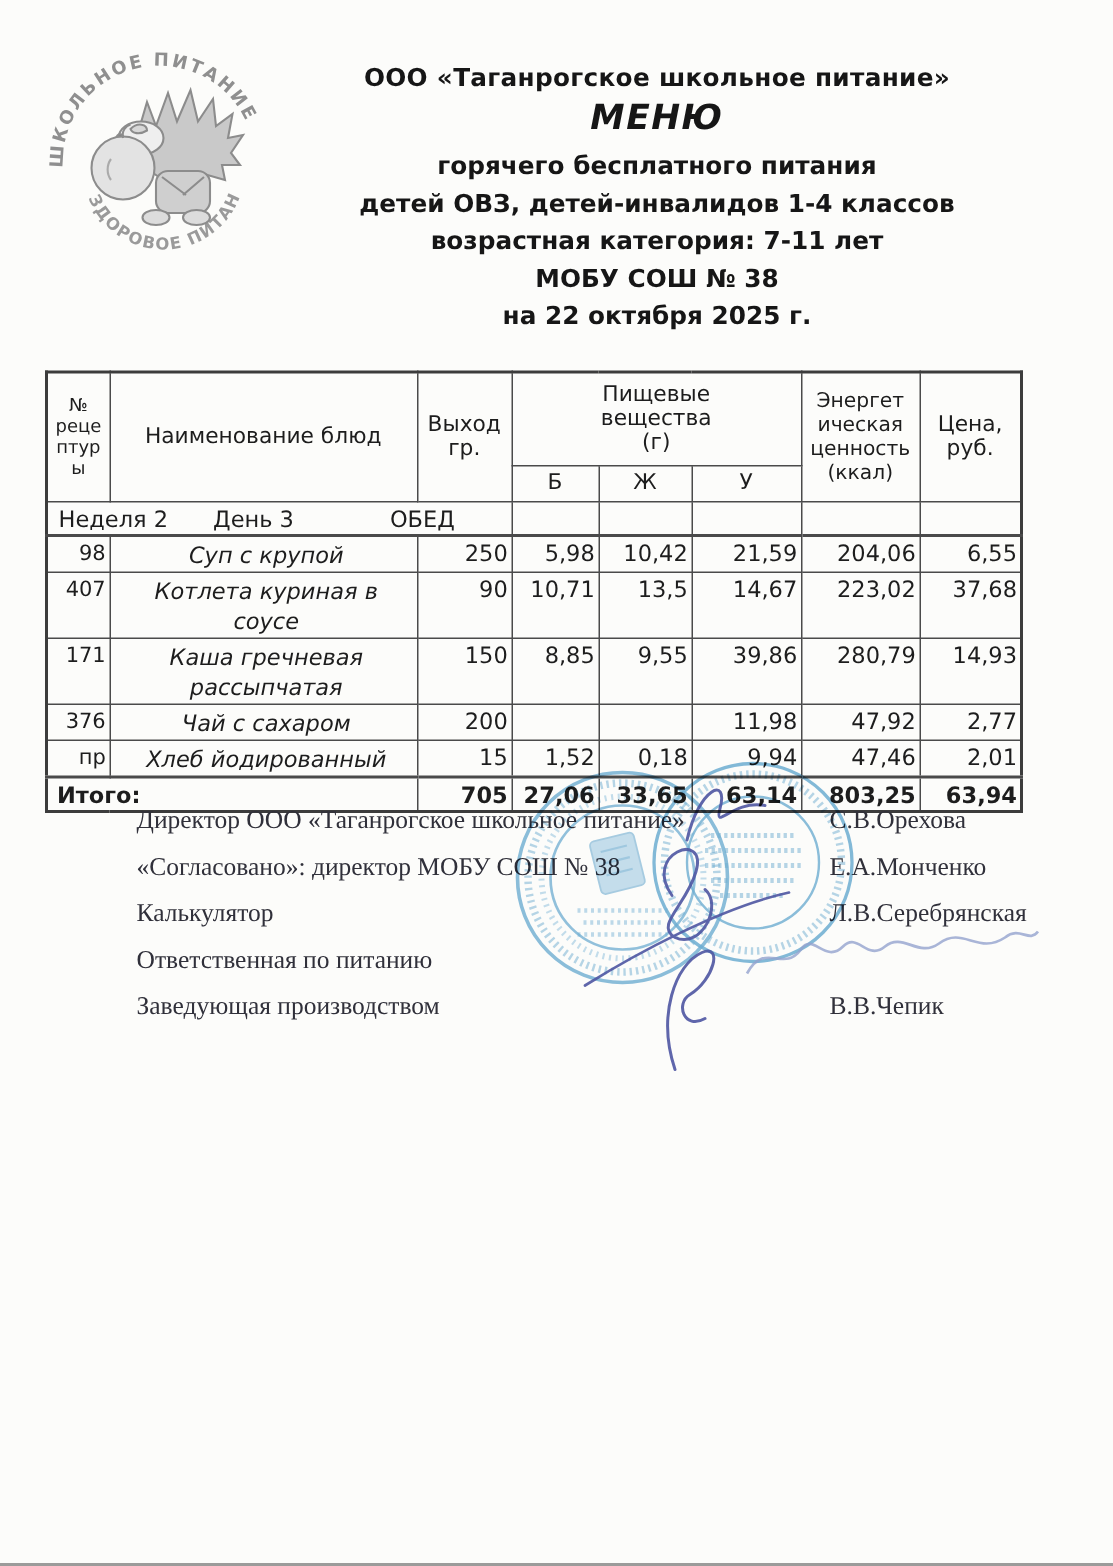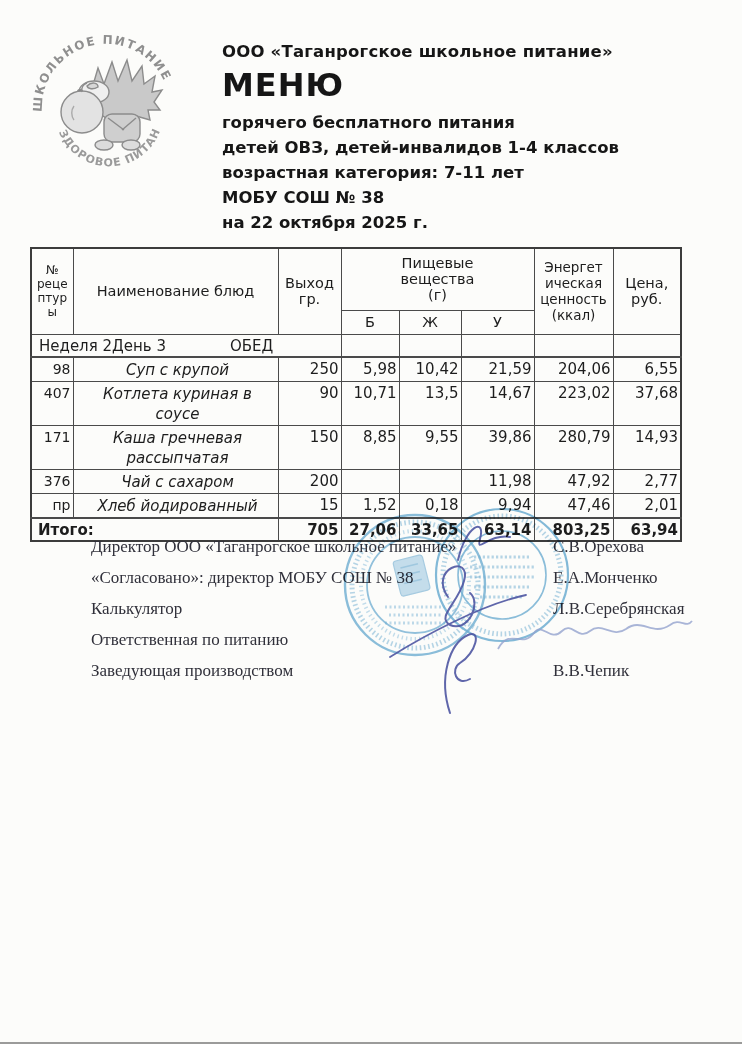--- a/index.html
+++ b/index.html
@@ -4,39 +4,39 @@
 <style>
   * { margin:0; padding:0; box-sizing:border-box; }
   body { width:742px; height:1044px; background:#e9e9e9; font-family:"DejaVu Sans", sans-serif; }
   .page { position:relative; width:742px; height:1044px; background:#fcfcfa; overflow:hidden; }
   .scan-edge { position:absolute; left:0; right:0; bottom:0; height:2px; background:#4b4b4b; opacity:.55; }
 
   
   .logo { position:absolute; left:28px; top:26px; width:158px; height:152px; }
 
   
-  .header-block { position:absolute; left:222px; top:42px; width:432px; color:#161616; }
+  .header-block { position:absolute; left:222px; top:42px; width:432px; text-align:center; color:#161616; }
   .header-org   { font-size:16.5px; font-weight:bold; letter-spacing:.2px; }
-  .header-title { font-size:32px;  font-weight:bold; letter-spacing:1px; margin-top:5px; }
+  .header-title { font-size:23px;  font-weight:bold; letter-spacing:1px; margin-top:5px;font-style:italic; }
   .header-sub   { font-size:16.5px; font-weight:bold; line-height:25px; }
   .header-subs  { margin-top:6px; }
 
   
   .menu-table-wrap { position:absolute; left:30px; top:247px; }
   table { border-collapse:collapse; width:650px; table-layout:fixed; background:transparent; color:#1d1d1d; }
   table, td, th { border:1px solid #4a4a4a; }
   table { border-width:2px; border-color:#3c3c3c; }
   th { font-weight:normal; font-size:13.5px; line-height:16px; white-space:pre-line; vertical-align:middle; text-align:center; }
   thead tr.h1 th { height:62px; }
   thead tr.h2 th { height:24px; font-size:14.5px; }
   td { font-size:15px; text-align:right; vertical-align:top; padding:2px 2px 1px; }
   td.name { text-align:center; padding-left:6px; line-height:20px;font-style:italic; }
   tr.data-row td { height:23px; }
   tr.section-row td { height:21px; font-size:15px; text-align:left; border-bottom-width:2px; }
-  .sec-week { margin-left:5px; } .sec-day { } .sec-meal { margin-left:64px; }
+  .sec-week { margin-left:5px; } .sec-day { margin-left:30px; } .sec-meal { margin-left:64px; }
   tr.total-row td { height:16px; font-weight:bold; border-top-width:2px; }
   tr.total-row td.label { text-align:left; padding-left:6px; }
   td.num { font-size:14px; padding-top:3px; }
 
   
   .sig-block { position:absolute; left:50px; top:537px; width:660px;
                font-family:"Liberation Serif", serif; font-size:17px; color:#30303a; }
   .sig-line { position:relative; height:31px;margin-left:41px; }
   .sig-name { position:absolute; left:462px; top:0; white-space:nowrap; }
 

